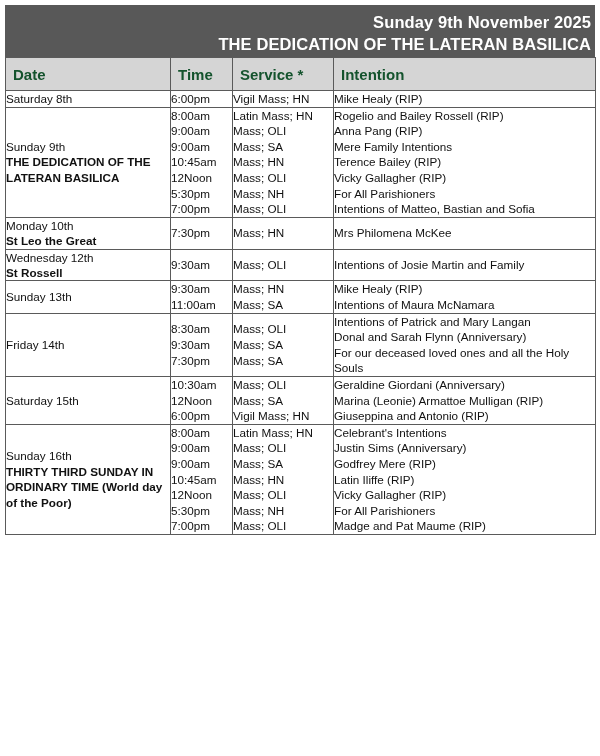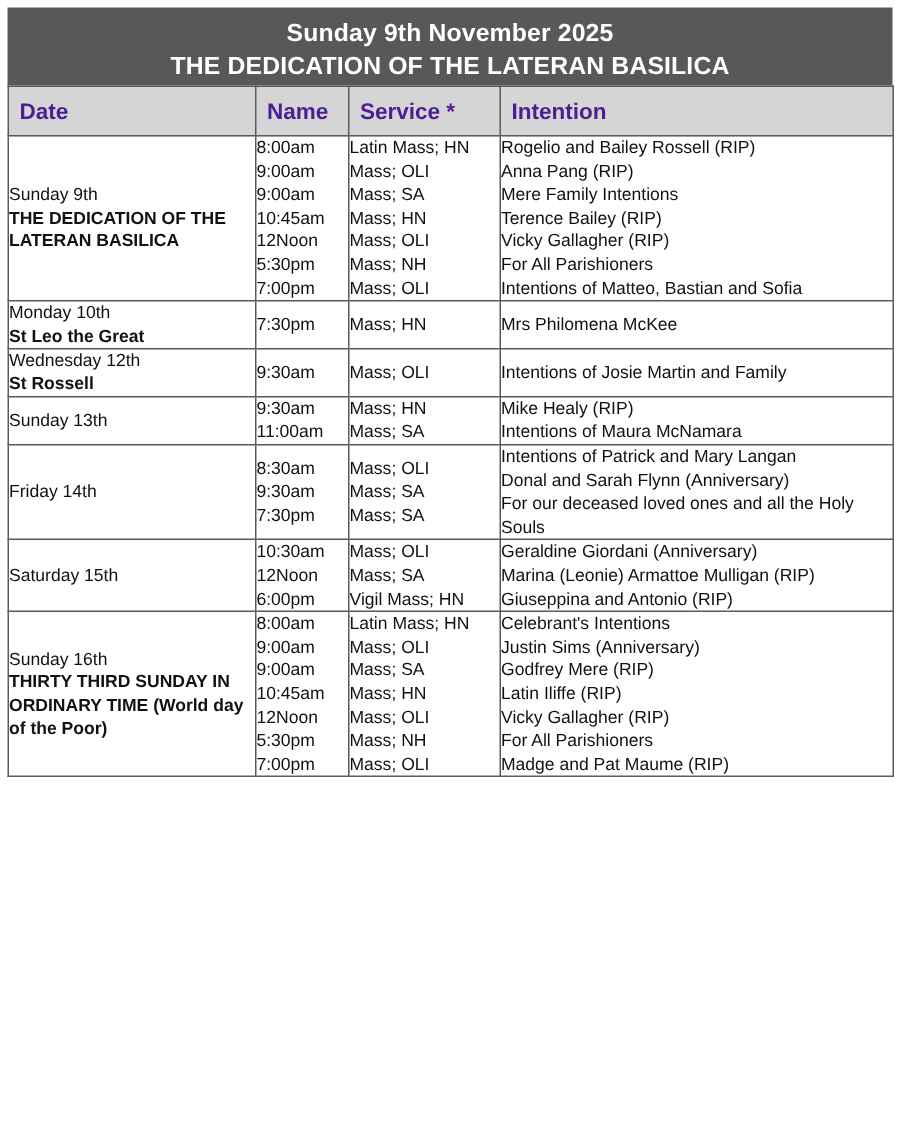--- a/index.html
+++ b/index.html
@@ -20,21 +20,21 @@
     position: absolute;
     left: 5px;
     top: 5px;
     width: 590px;
   }
 
   
   .banner {
     background: #585858;
     color: #ffffff;
-    text-align: center;
+    text-align: right;
     padding: 6px 4px 8px 4px;
     height: 52px;
   }
   .banner-line1 {
     font-size: 16.5px;
     font-weight: bold;
     line-height: 22px;
     letter-spacing: 0.1px;
   }
   .banner-line2 {
@@ -52,21 +52,21 @@
   }
   table.schedule th,
   table.schedule td {
     border: 1px solid #5a5a5a;
     vertical-align: middle;
     text-align: left;
     padding: 0;
   }
   table.schedule thead th {
     background: #d5d5d5;
-    color: #4c1d95;
+    color: #14532d;
     font-size: 15px;
     font-weight: bold;
     height: 33px;
     padding: 0 7px;
   }
   .col-date { width: 165px; }
   .col-time { width: 62px; }
   .col-service { width: 101px; }
   .col-intention { width: 262px; }
 
@@ -111,26 +111,46 @@
     <table class="schedule">
       <colgroup>
         <col class="col-date">
         <col class="col-time">
         <col class="col-service">
         <col class="col-intention">
       </colgroup>
       <thead>
         <tr>
           <th>Date</th>
-          <th>Name</th>
+          <th>Time</th>
           <th>Service *</th>
           <th>Intention</th>
         </tr>
       </thead>
       <tbody id="schedule-body">
+          <tr>
+            <td class="cell cell-date">
+              <span class="date-main">Saturday 8th</span>
+            </td>
+            <td class="cell">
+              <div class="stack">
+                <div>6:00pm</div>
+              </div>
+            </td>
+            <td class="cell">
+              <div class="stack">
+                <div>Vigil Mass; HN</div>
+              </div>
+            </td>
+            <td class="cell">
+              <div class="stack stack-wrap">
+                <div>Mike Healy (RIP)</div>
+              </div>
+            </td>
+          </tr>
           <tr>
             <td class="cell cell-date">
               <span class="date-main">Sunday 9th</span>
               <span class="date-sub">THE DEDICATION OF THE LATERAN BASILICA</span>
             </td>
             <td class="cell">
               <div class="stack">
                 <div>8:00am</div>
                 <div>9:00am</div>
                 <div>9:00am</div>

